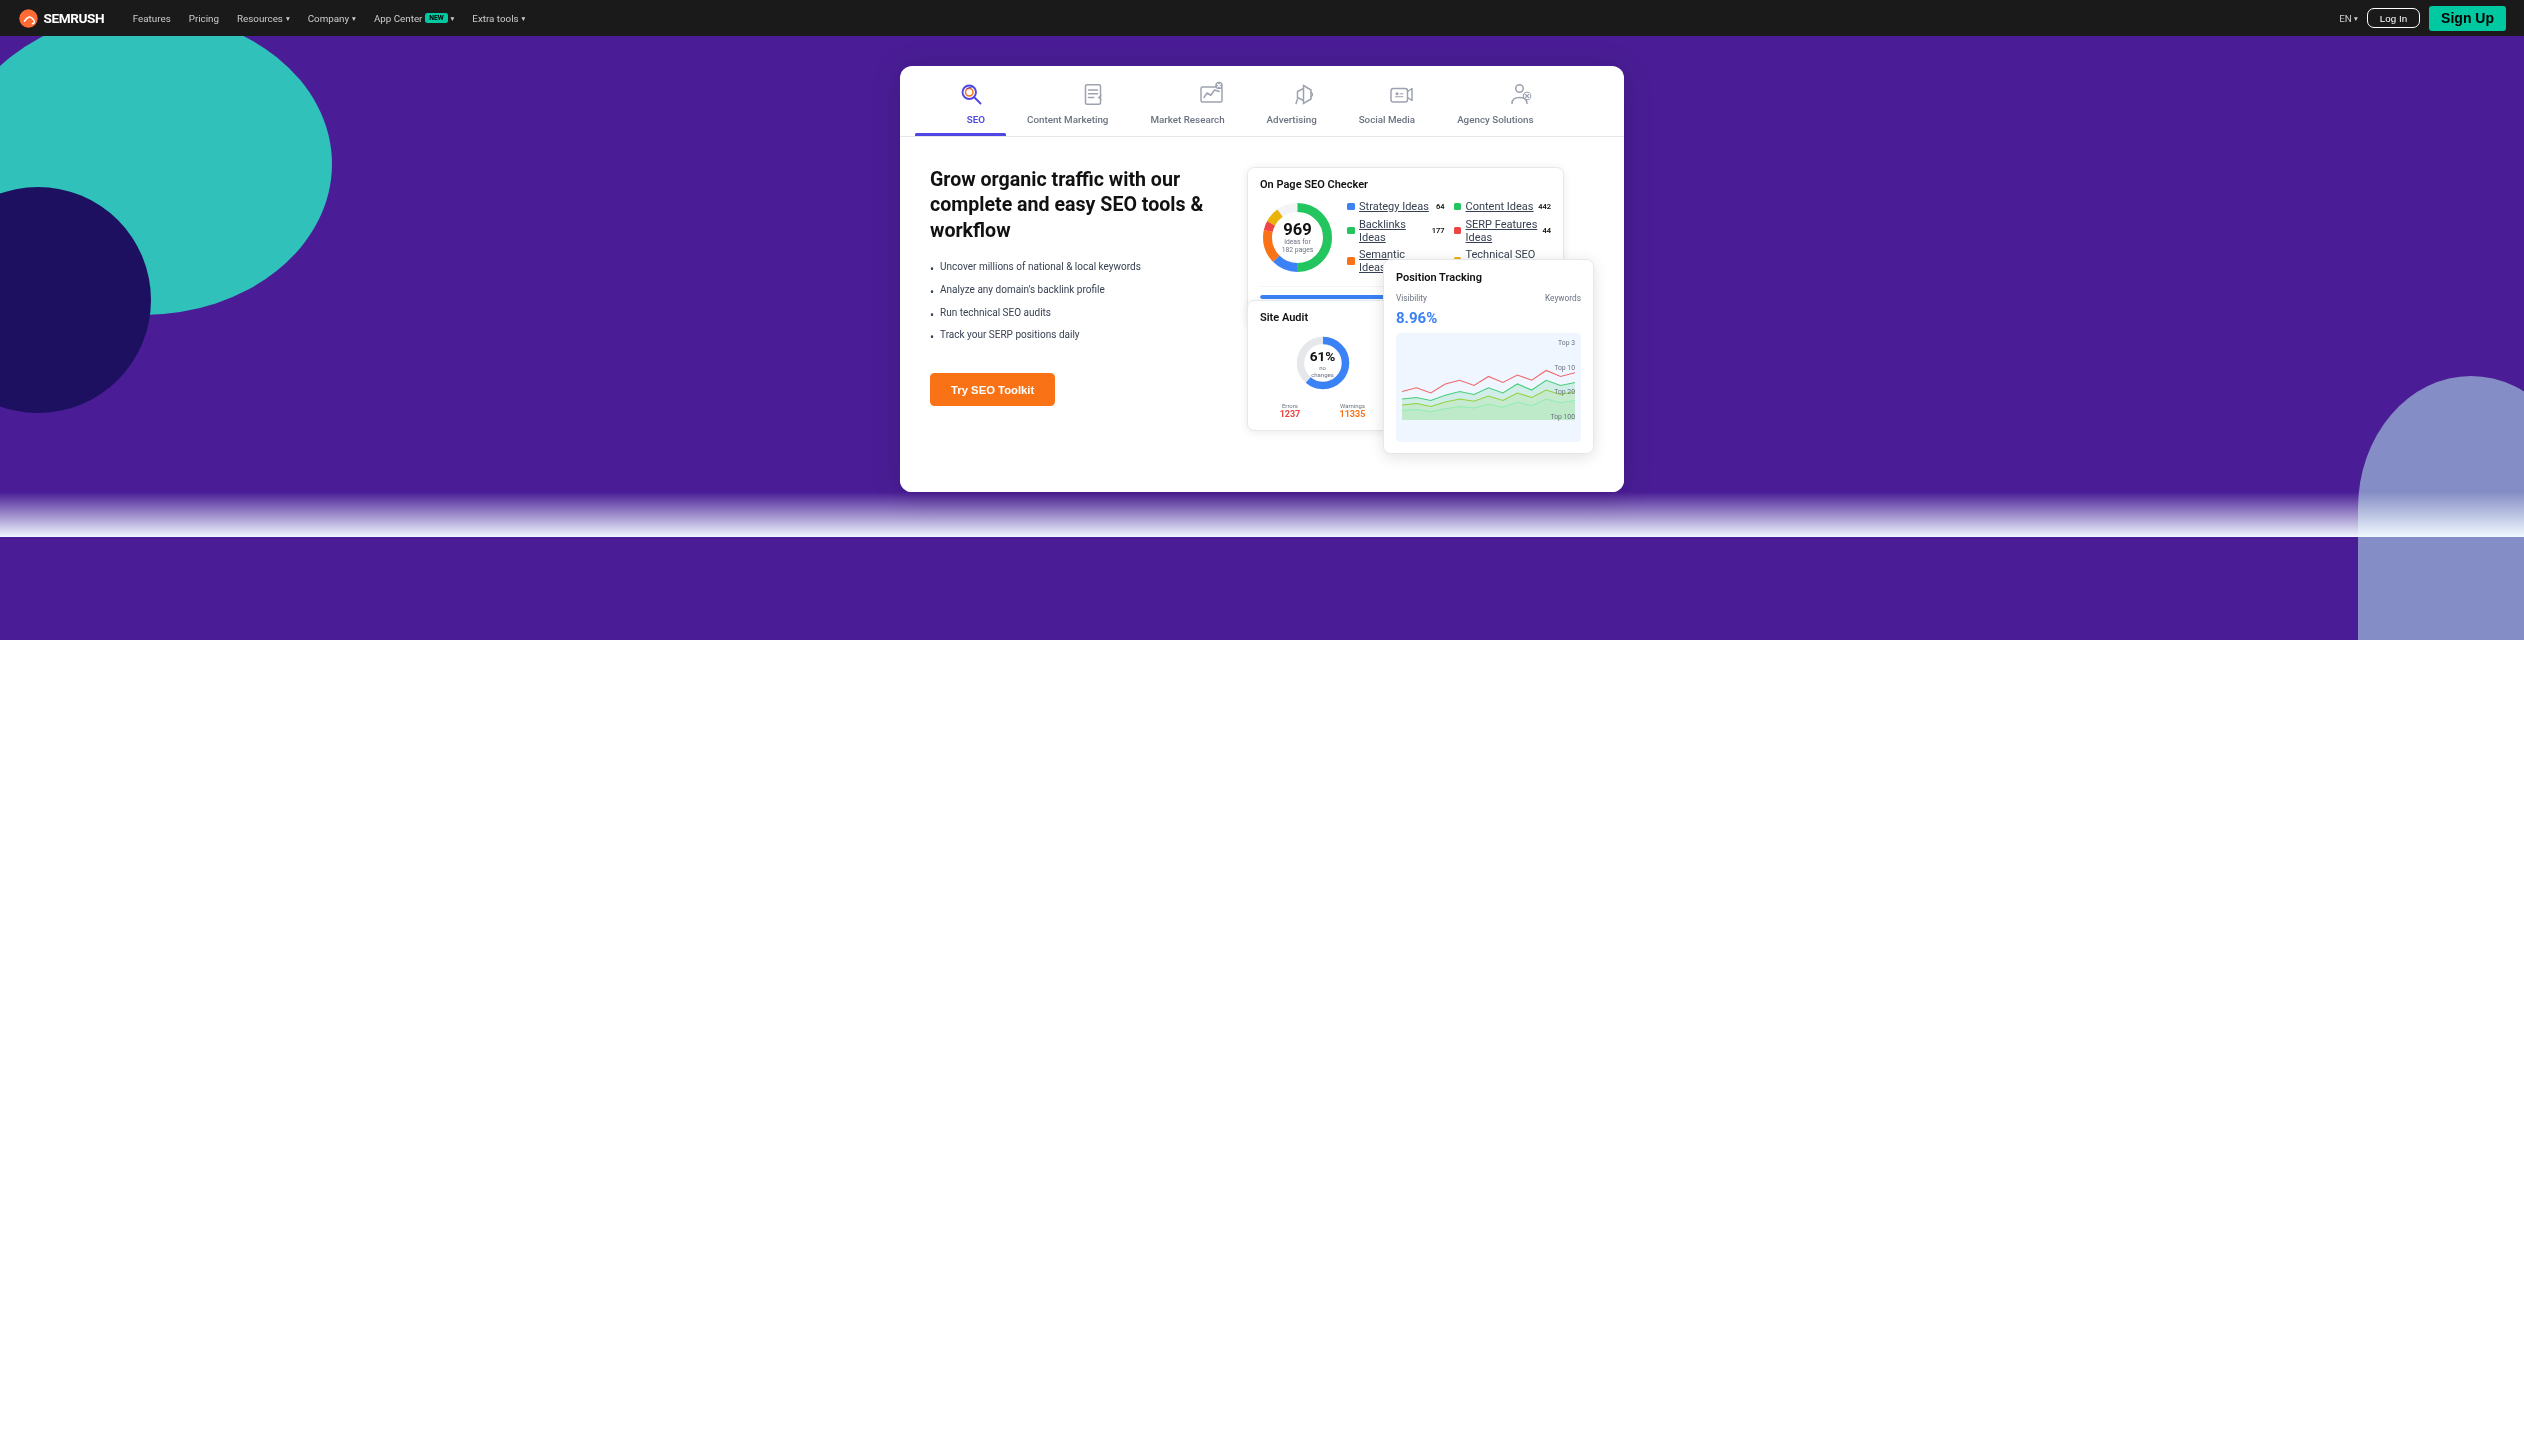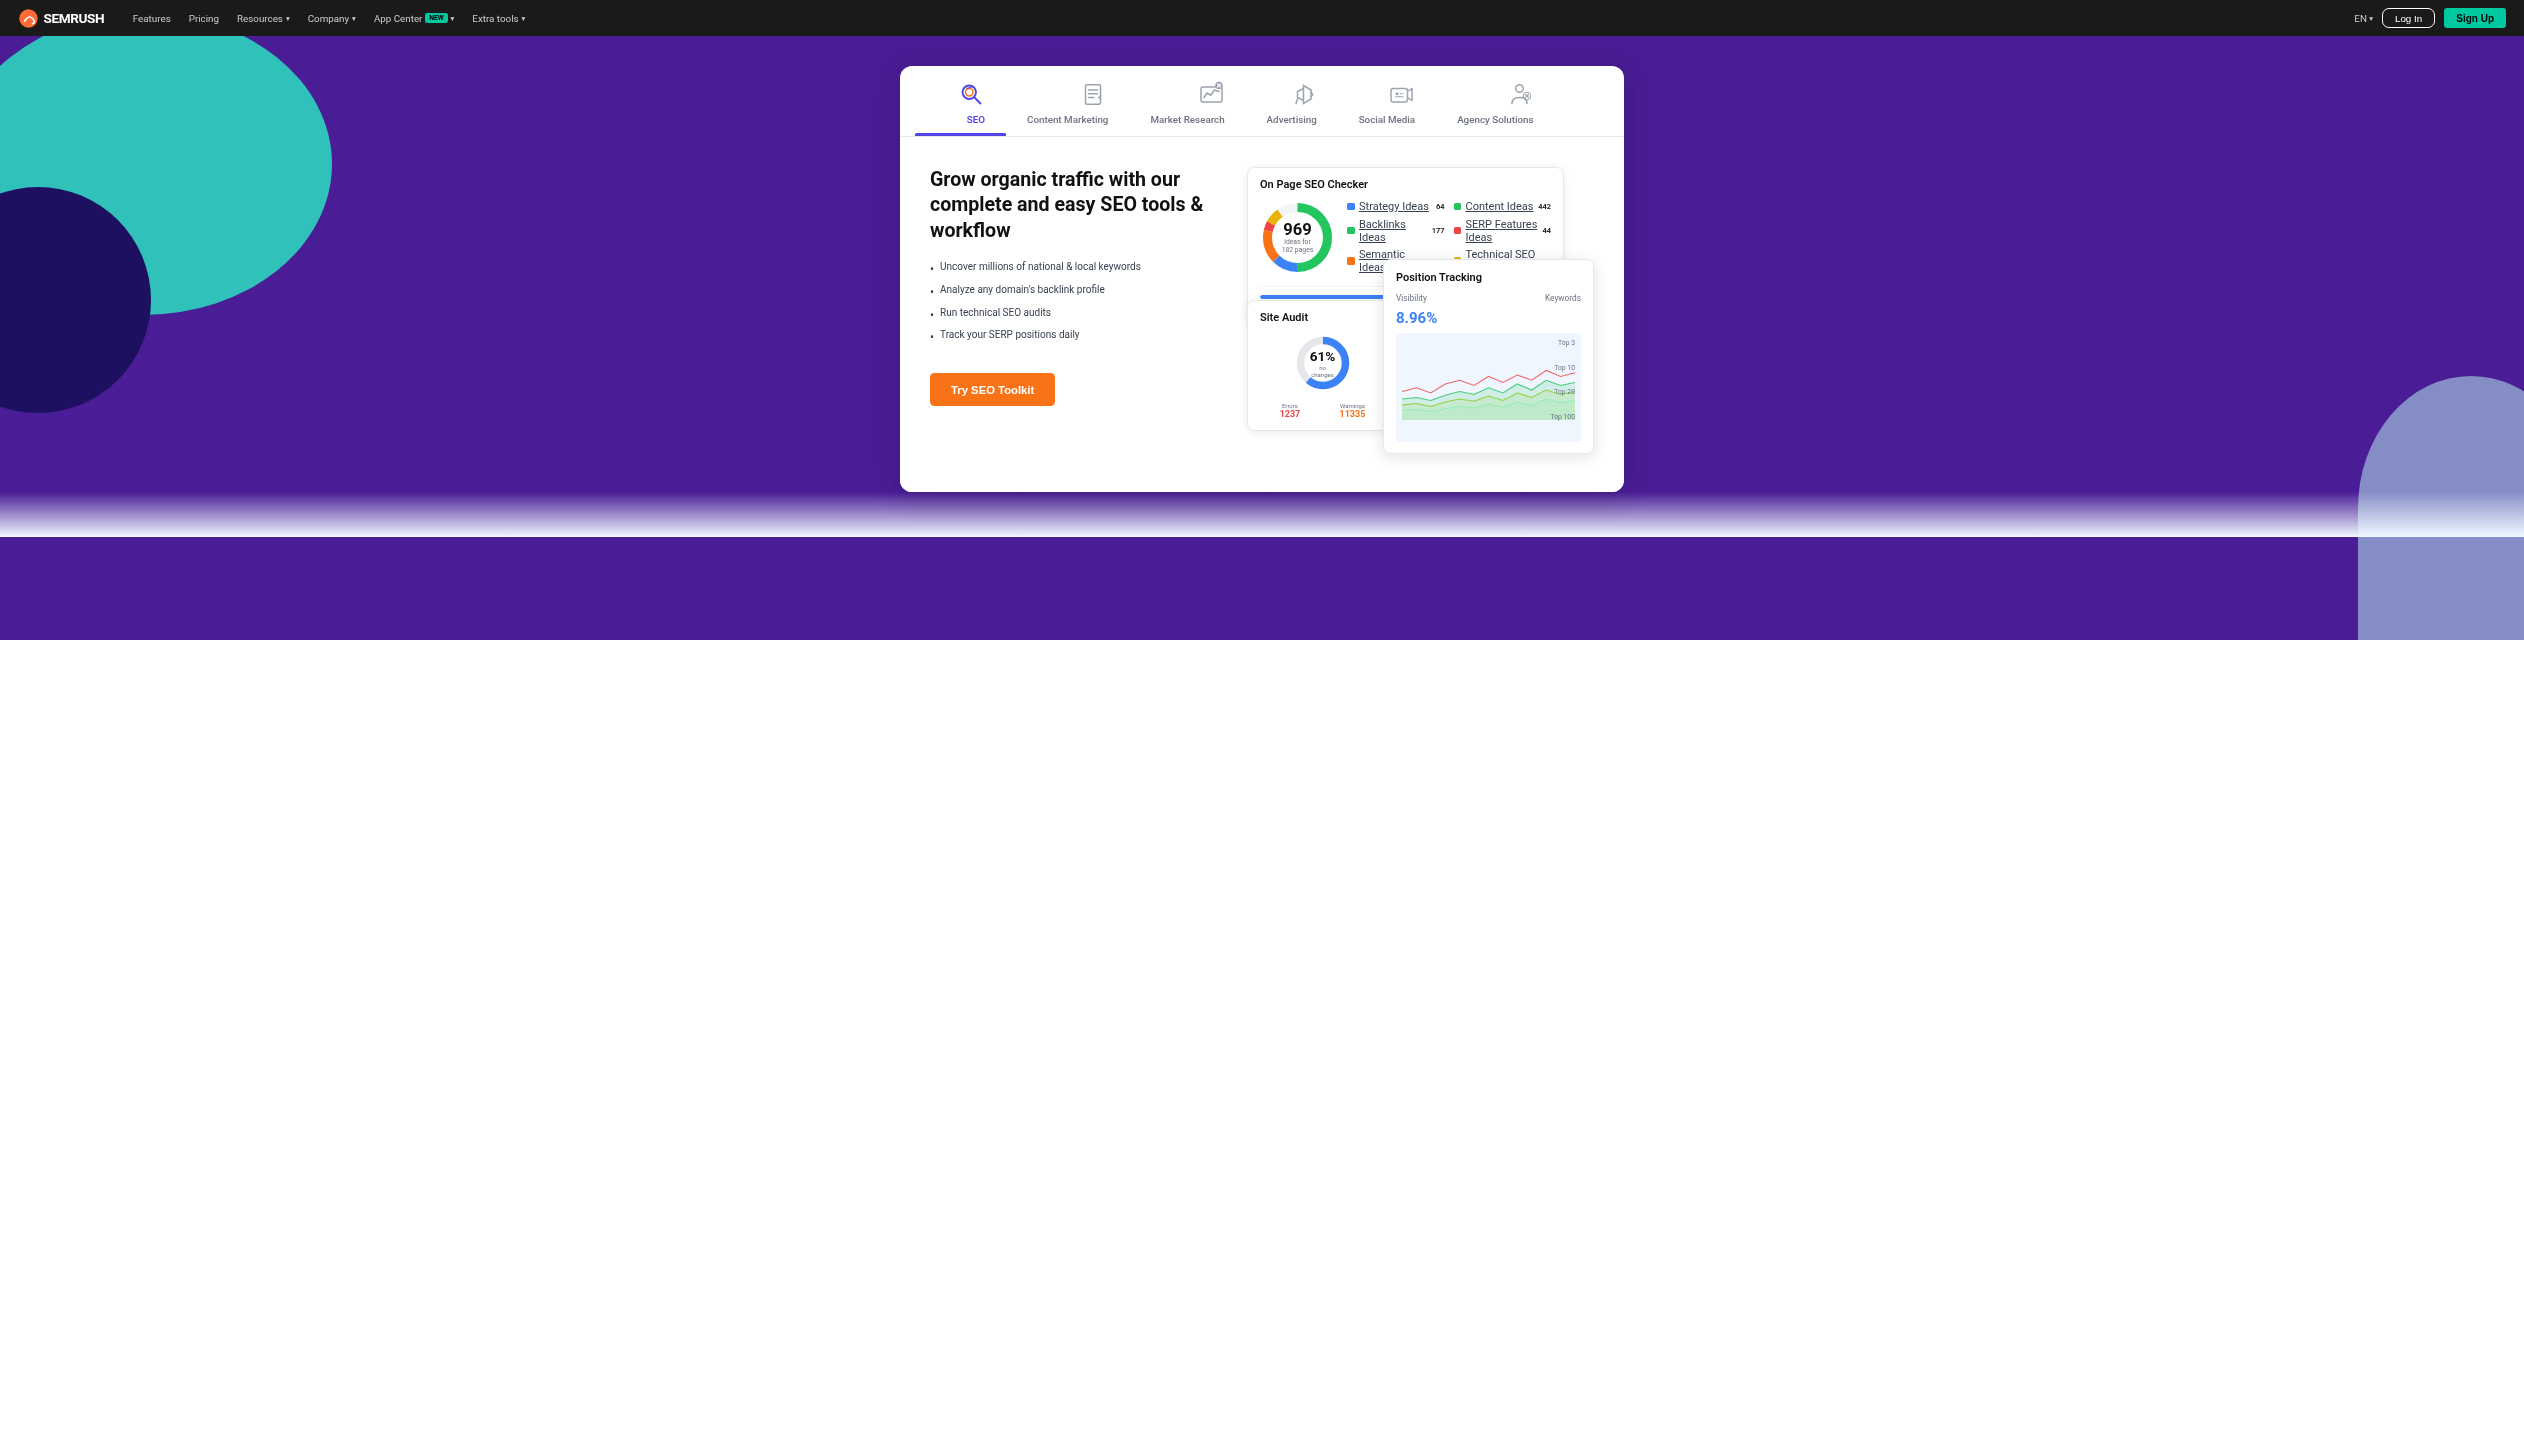--- a/index.html
+++ b/index.html
@@ -79,21 +79,21 @@
       border-radius: 7px;
       font-size: 9.8px;
       cursor: pointer;
     }
     .btn-signup {
       background: #00c8a0;
       color: #000;
       border: none;
       padding: 4.5px 12px;
       border-radius: 3px;
-      font-size: 10px;
+      font-size: 14px;
       font-weight: 600;
       cursor: pointer;
     }
 
     
     .hero {
       background: #4a1d96;
       position: relative;
       overflow: hidden;
       padding: 30px 0 0;

